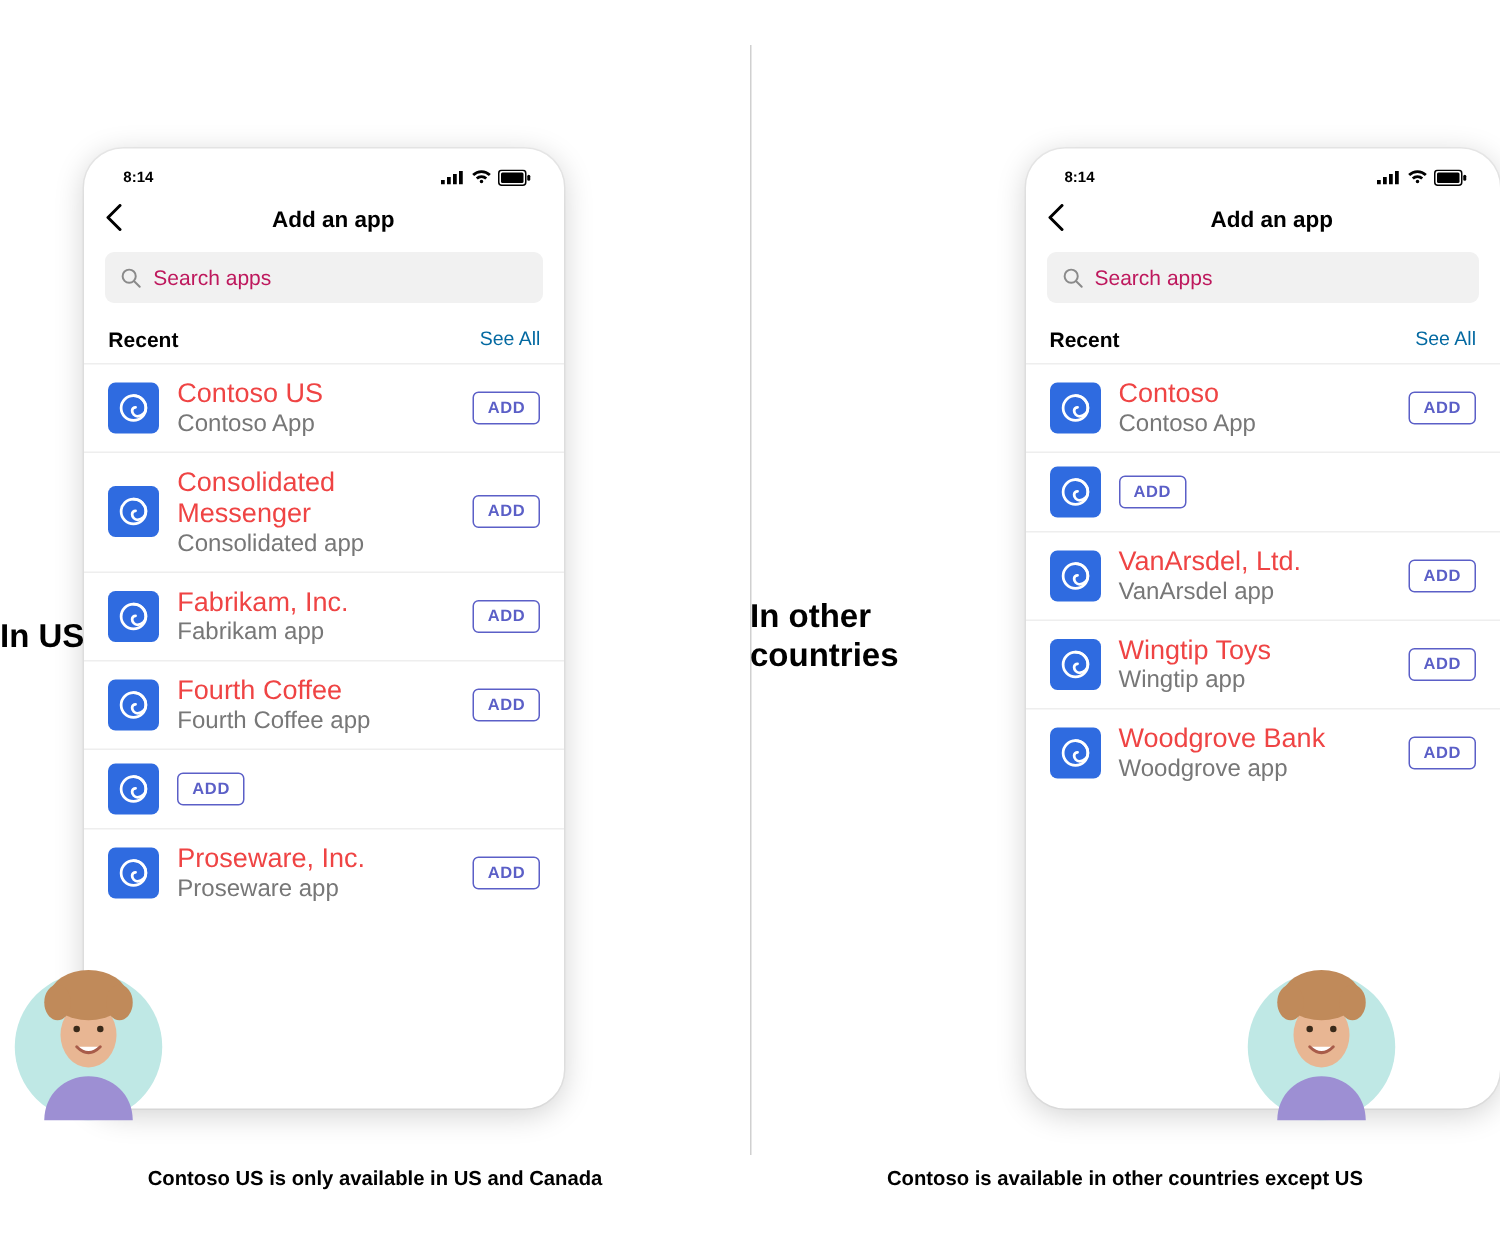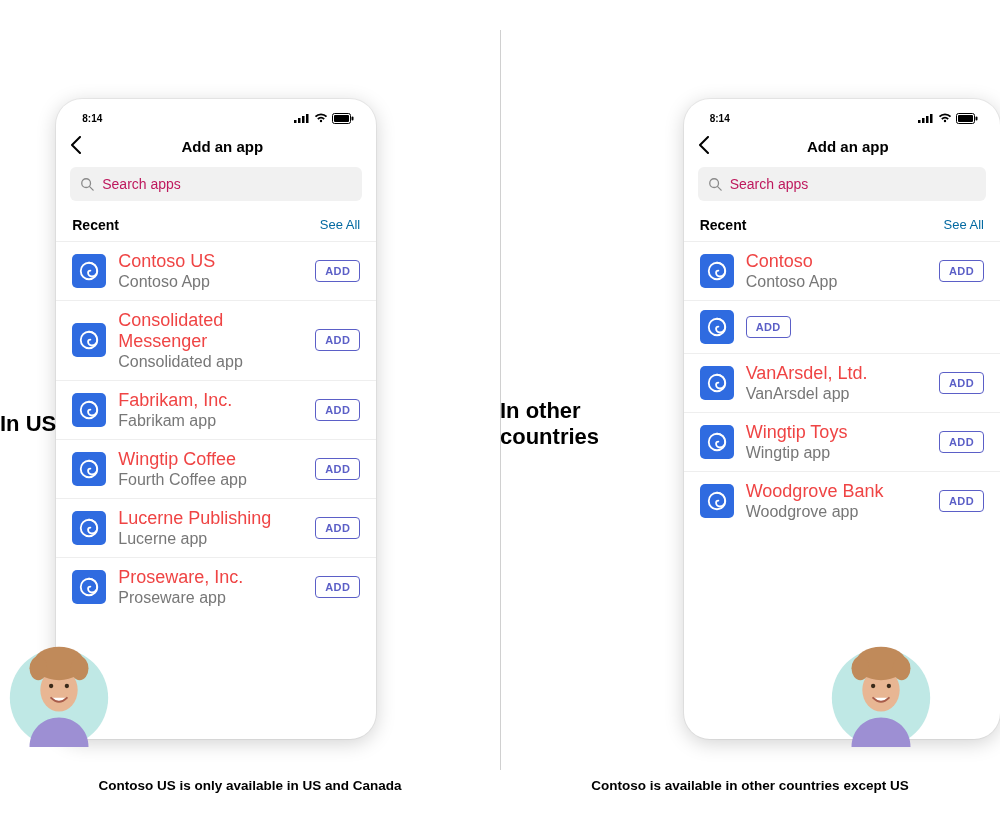--- a/index.html
+++ b/index.html
@@ -136,35 +136,31 @@
             <button class="add-btn">ADD</button>
           </div>
           <div class="item">
             <div class="app-icon">
               <svg width="22" height="22" viewBox="0 0 24 24">
                 <circle cx="12" cy="12" r="9" fill="none" stroke="#fff" stroke-width="2"></circle>
                 <path d="M12 3a9 9 0 019 9 6 6 0 01-6 6 4 4 0 01-4-4 2.5 2.5 0 012.5-2.5" fill="none" stroke="#fff" stroke-width="2" stroke-linecap="round"></path>
               </svg>
             </div>
             <div class="app-text">
-              <div class="app-name">Wingtip Coffee</div>
+              <div class="app-name">Fourth Coffee</div>
               <div class="app-sub">Fourth Coffee app</div>
             </div>
             <button class="add-btn">ADD</button>
           </div>
           <div class="item">
             <div class="app-icon">
               <svg width="22" height="22" viewBox="0 0 24 24">
                 <circle cx="12" cy="12" r="9" fill="none" stroke="#fff" stroke-width="2"></circle>
                 <path d="M12 3a9 9 0 019 9 6 6 0 01-6 6 4 4 0 01-4-4 2.5 2.5 0 012.5-2.5" fill="none" stroke="#fff" stroke-width="2" stroke-linecap="round"></path>
               </svg>
-            </div>
-            <div class="app-text">
-              <div class="app-name">Lucerne Publishing</div>
-              <div class="app-sub">Lucerne app</div>
             </div>
             <button class="add-btn">ADD</button>
           </div>
           <div class="item">
             <div class="app-icon">
               <svg width="22" height="22" viewBox="0 0 24 24">
                 <circle cx="12" cy="12" r="9" fill="none" stroke="#fff" stroke-width="2"></circle>
                 <path d="M12 3a9 9 0 019 9 6 6 0 01-6 6 4 4 0 01-4-4 2.5 2.5 0 012.5-2.5" fill="none" stroke="#fff" stroke-width="2" stroke-linecap="round"></path>
               </svg>
             </div>

